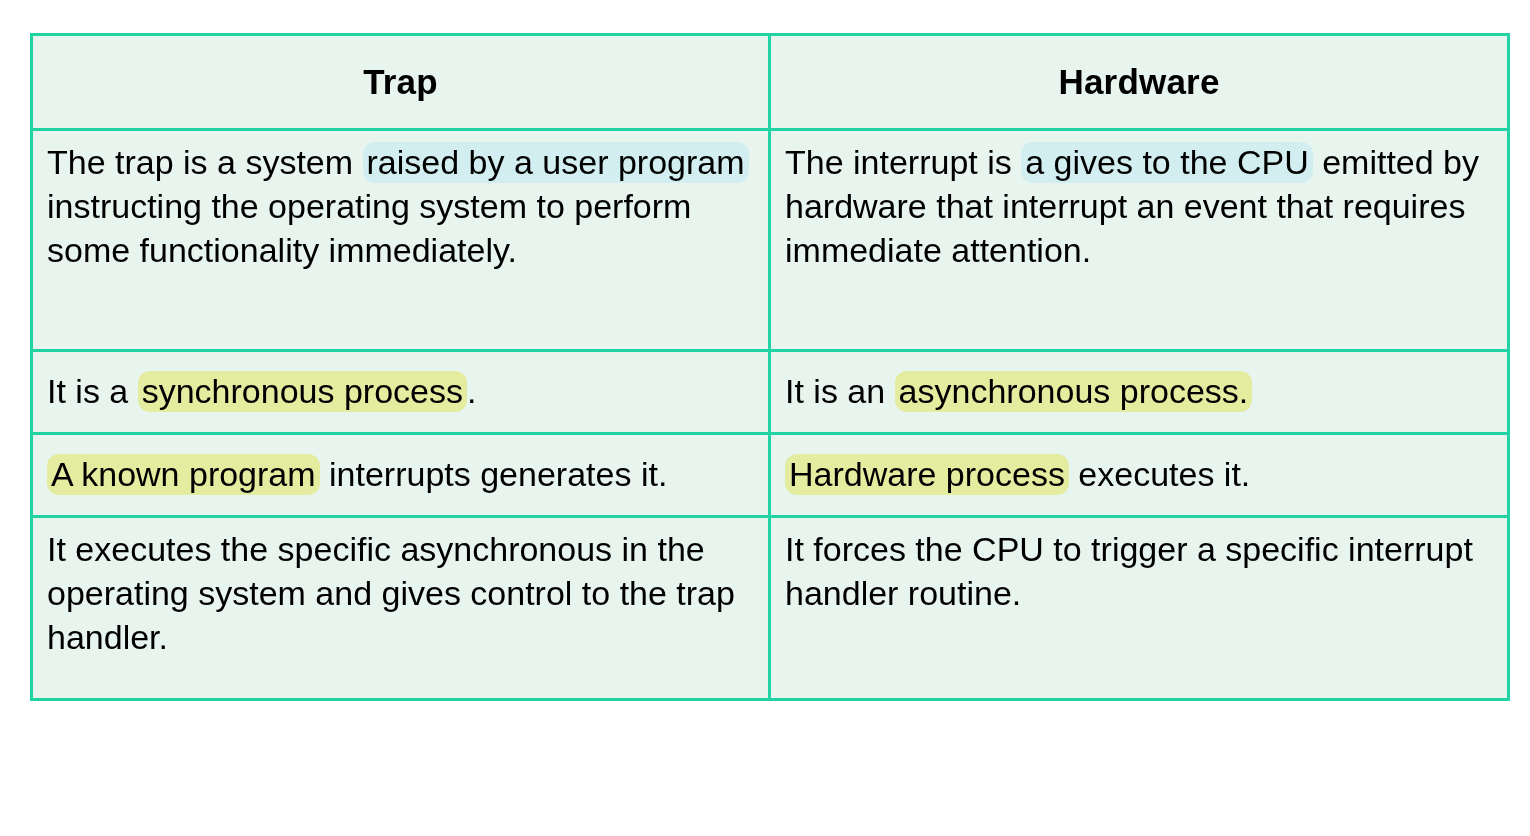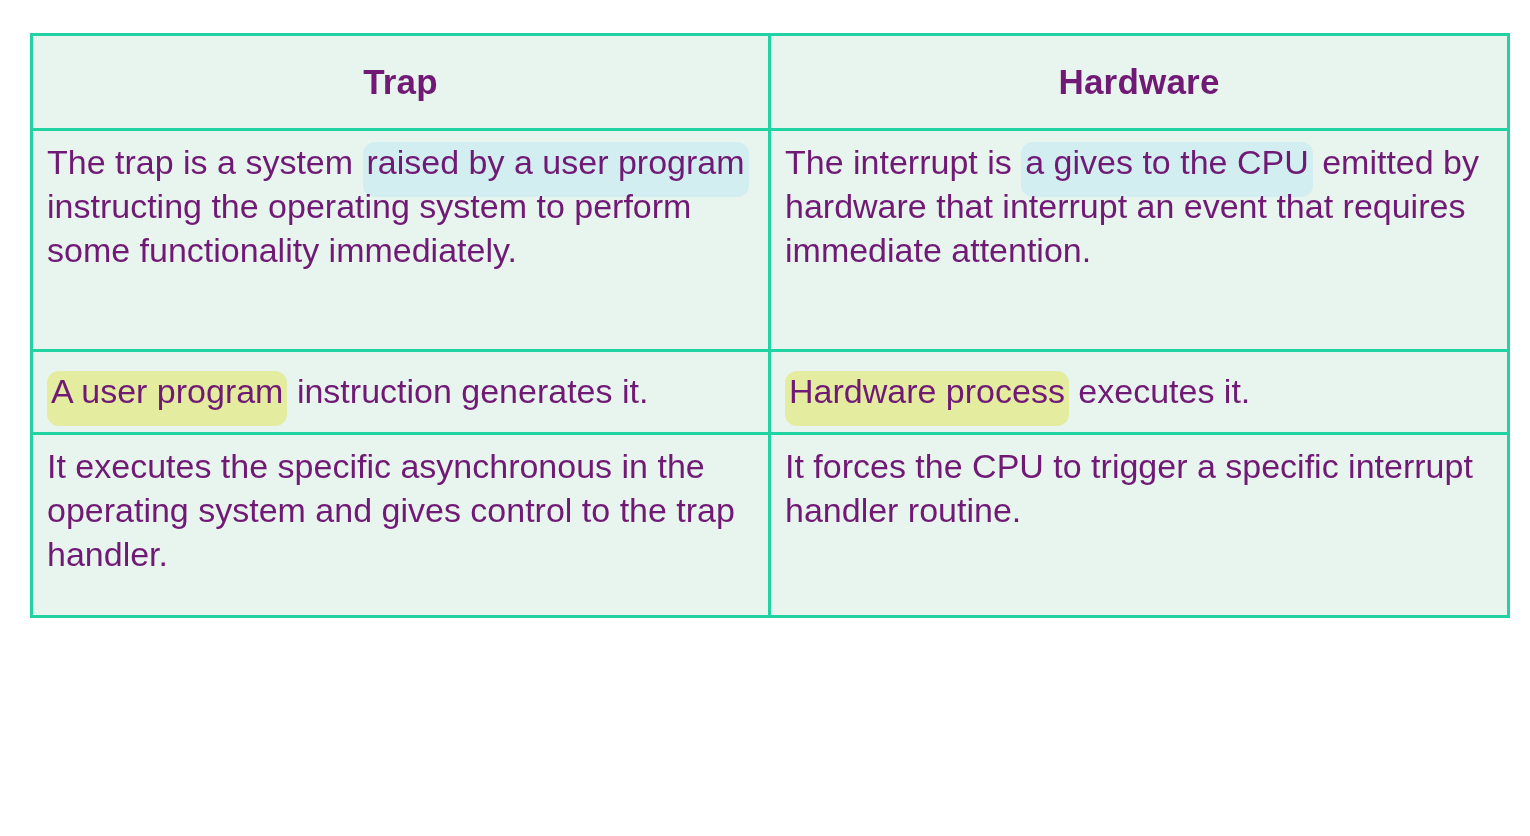--- a/index.html
+++ b/index.html
@@ -33,21 +33,21 @@
   }
 
   .comparison-table col.col-left  { width: 738px; }
   .comparison-table col.col-right { width: 739px; }
 
   .comparison-table th,
   .comparison-table td {
     border: 3px solid #21d3a2;
     background: #e8f4ee;
     vertical-align: middle;
-    color: #701a75;
+    color: #000000;
   }
 
   .comparison-table th {
     text-align: center;
     font-weight: bold;
     font-size: 35px;
     letter-spacing: 0.2px;
     height: 92px;
     padding: 0 12px;
     line-height: 1.1;
@@ -61,21 +61,21 @@
     font-weight: 400;
   }
 
   .cell-text {
     display: block;
   }
 
   
   .hl {
     border-radius: 12px;
-    padding: 1px 4px 16px 4px;
+    padding: 1px 4px 2px 4px;
     box-decoration-break: clone;
     -webkit-box-decoration-break: clone;
   }
   .hl-yellow { background: #e3ec9f; }
   .hl-blue   { background: #d2eef0; }
 
   
   .hl-drop-sm { position: relative; top: 3px; }
   .hl-drop-md { position: relative; top: 5px; }
 
@@ -106,25 +106,33 @@
 
       <tr class="row-tall" data-name="table-row">
         <td data-name="cell-trap-1">
           <span class="cell-text" data-name="cell-text"><span data-name="text-segment">The trap is a system </span><span class="hl hl-blue" data-name="highlight-blue">raised by a user program</span><span data-name="text-segment"> instructing the operating system to perform some functionality immediately.</span></span>
         </td>
         <td data-name="cell-interrupt-1">
           <span class="cell-text" data-name="cell-text"><span data-name="text-segment">The interrupt is </span><span class="hl hl-blue" data-name="highlight-blue">a gives to the CPU</span><span data-name="text-segment"> emitted by hardware that interrupt an event that requires immediate attention.</span></span>
         </td>
       </tr>
 
+      <tr class="row-short" data-name="table-row">
+        <td data-name="cell-trap-2">
+          <span class="cell-text" data-name="cell-text"><span data-name="text-segment">It is a </span><span class="hl hl-yellow" data-name="highlight-yellow">synchronous process</span><span data-name="text-segment">.</span></span>
+        </td>
+        <td data-name="cell-interrupt-2">
+          <span class="cell-text" data-name="cell-text"><span data-name="text-segment">It is an </span><span class="hl hl-yellow" data-name="highlight-yellow">asynchronous process.</span><span data-name="text-segment"></span></span>
+        </td>
+      </tr>
 
 
       <tr class="row-short" data-name="table-row">
         <td data-name="cell-trap-4">
-          <span class="cell-text" data-name="cell-text"><span data-name="text-segment"></span><span class="hl hl-yellow" data-name="highlight-yellow">A user program</span><span data-name="text-segment"> instruction generates it.</span></span>
+          <span class="cell-text" data-name="cell-text"><span data-name="text-segment"></span><span class="hl hl-yellow" data-name="highlight-yellow">A known program</span><span data-name="text-segment"> interrupts generates it.</span></span>
         </td>
         <td data-name="cell-interrupt-4">
           <span class="cell-text" data-name="cell-text"><span data-name="text-segment"></span><span class="hl hl-yellow" data-name="highlight-yellow">Hardware process</span><span data-name="text-segment"> executes it.</span></span>
         </td>
       </tr>
 
 
       <tr class="row-last" data-name="table-row">
         <td data-name="cell-trap-6">
           <span class="cell-text" data-name="cell-text">It executes the specific asynchronous in the operating system and gives control to the trap handler.</span>

